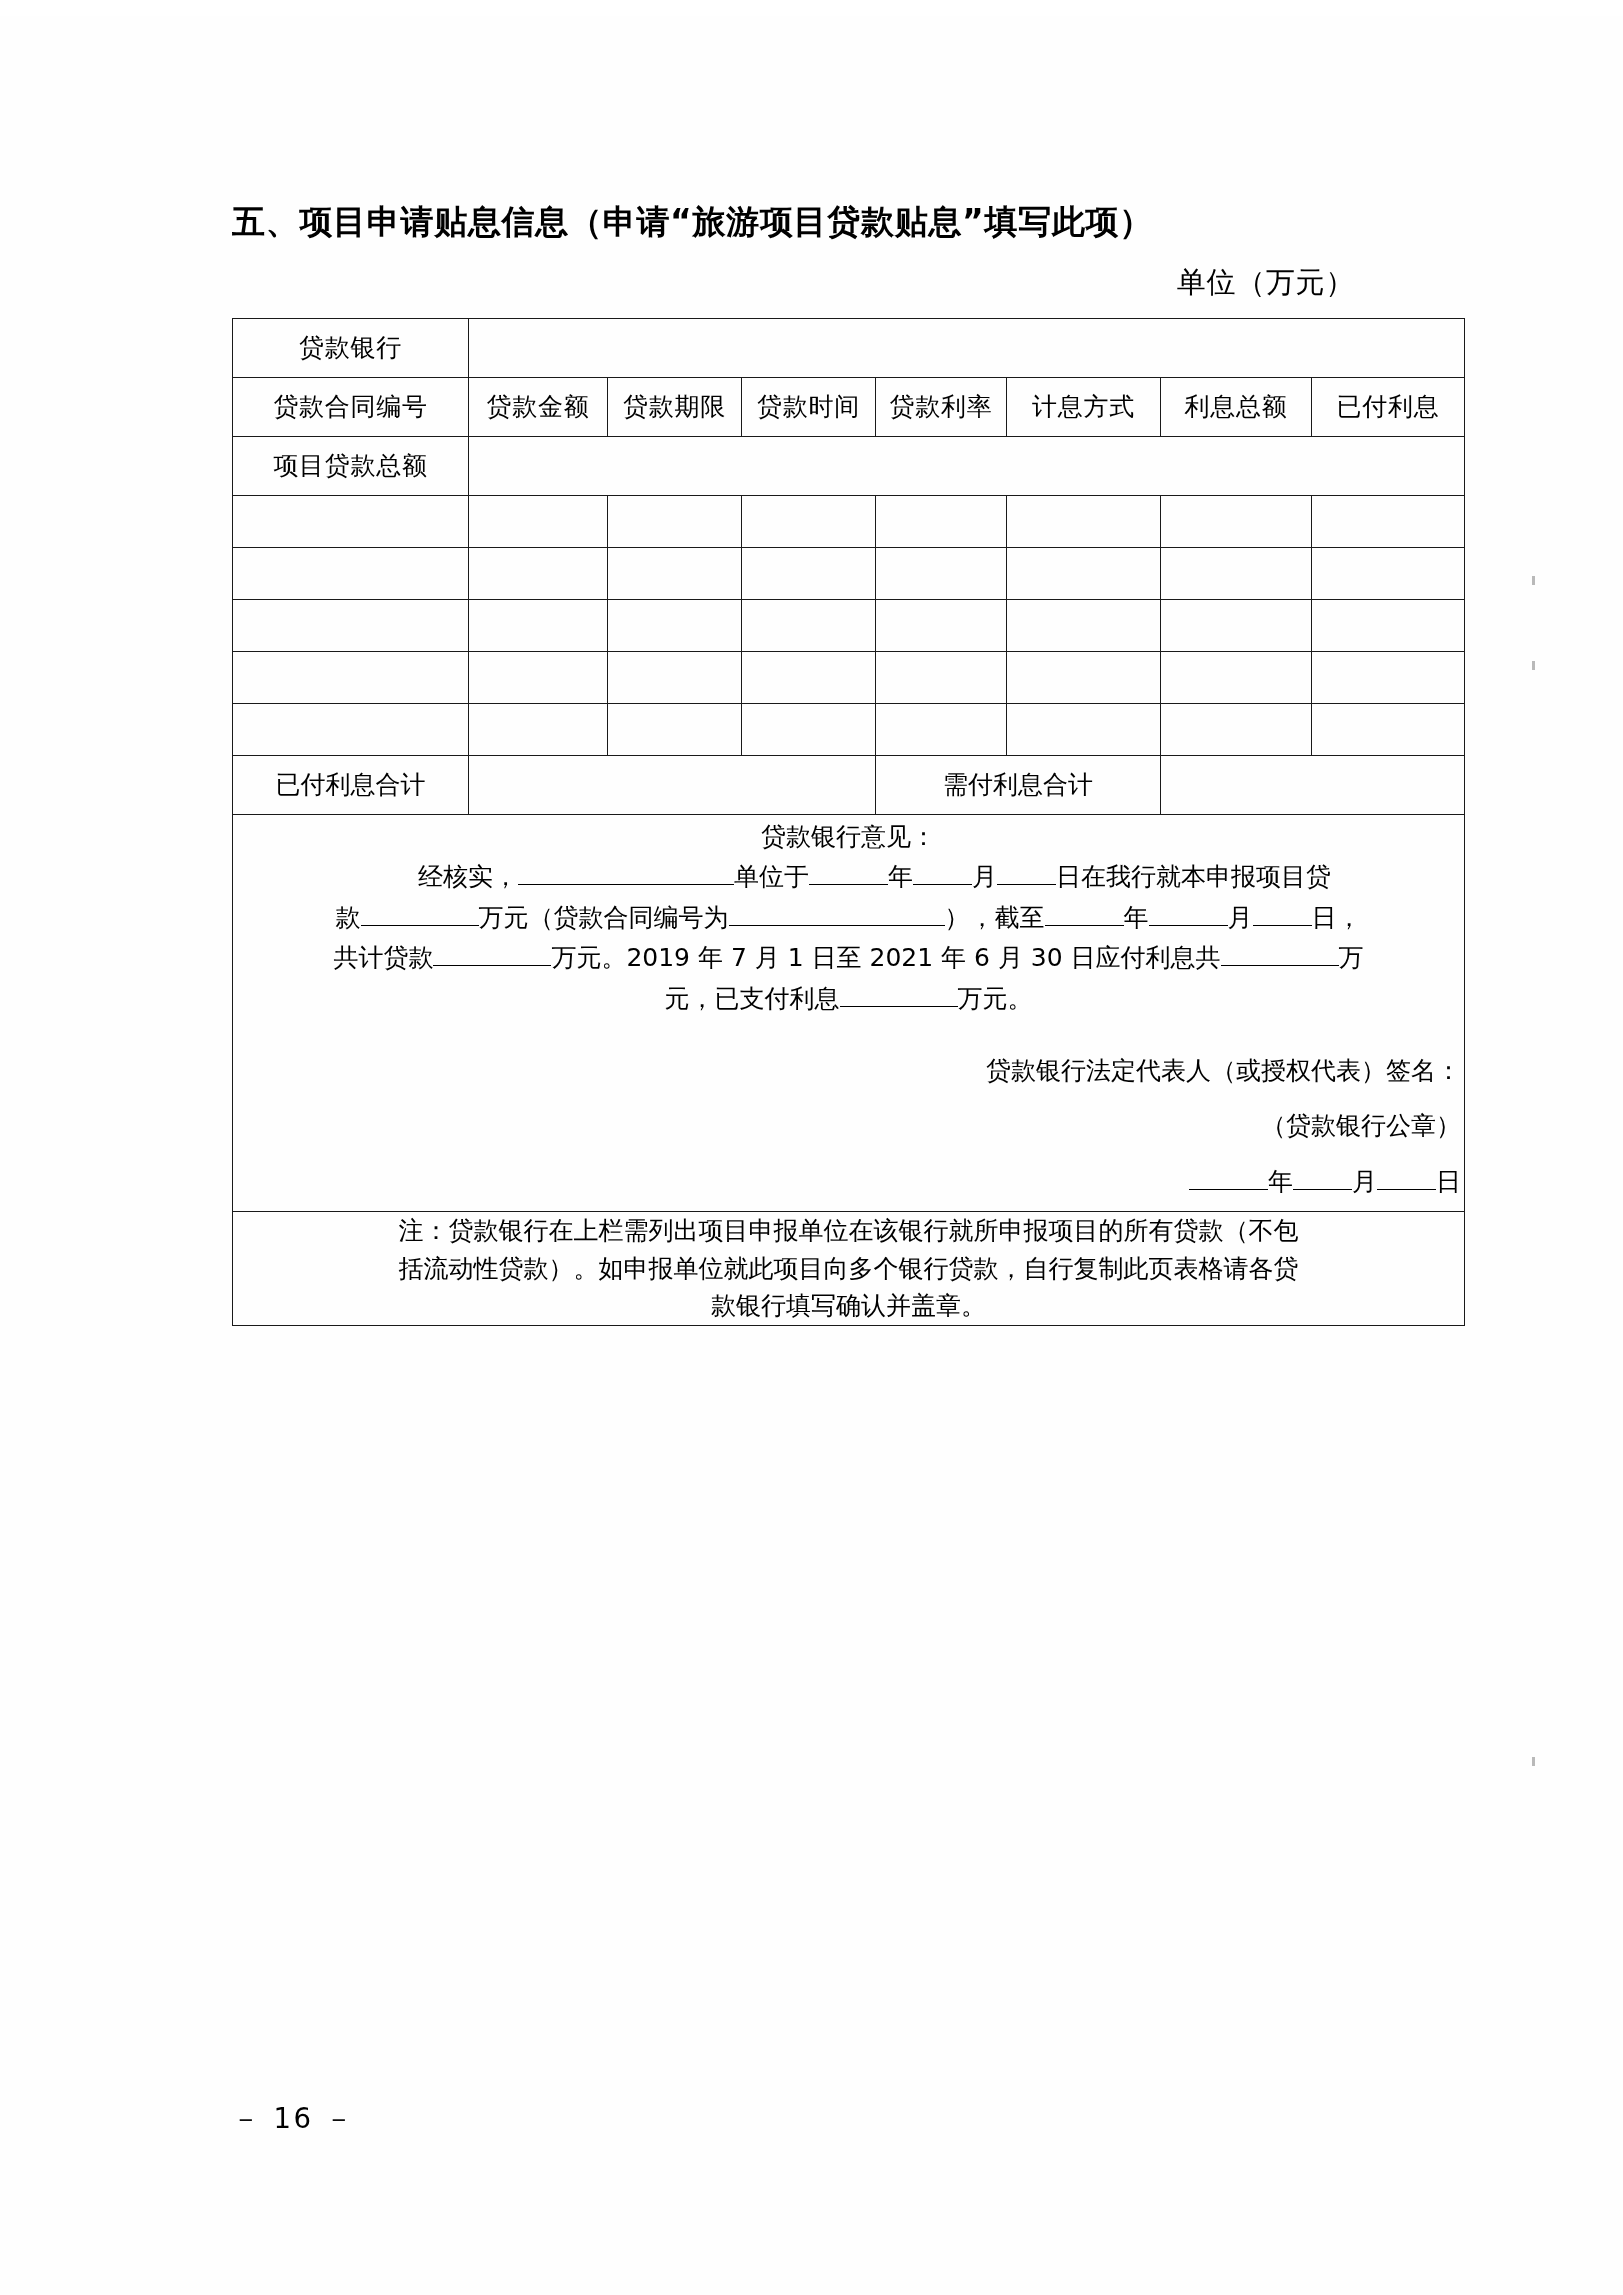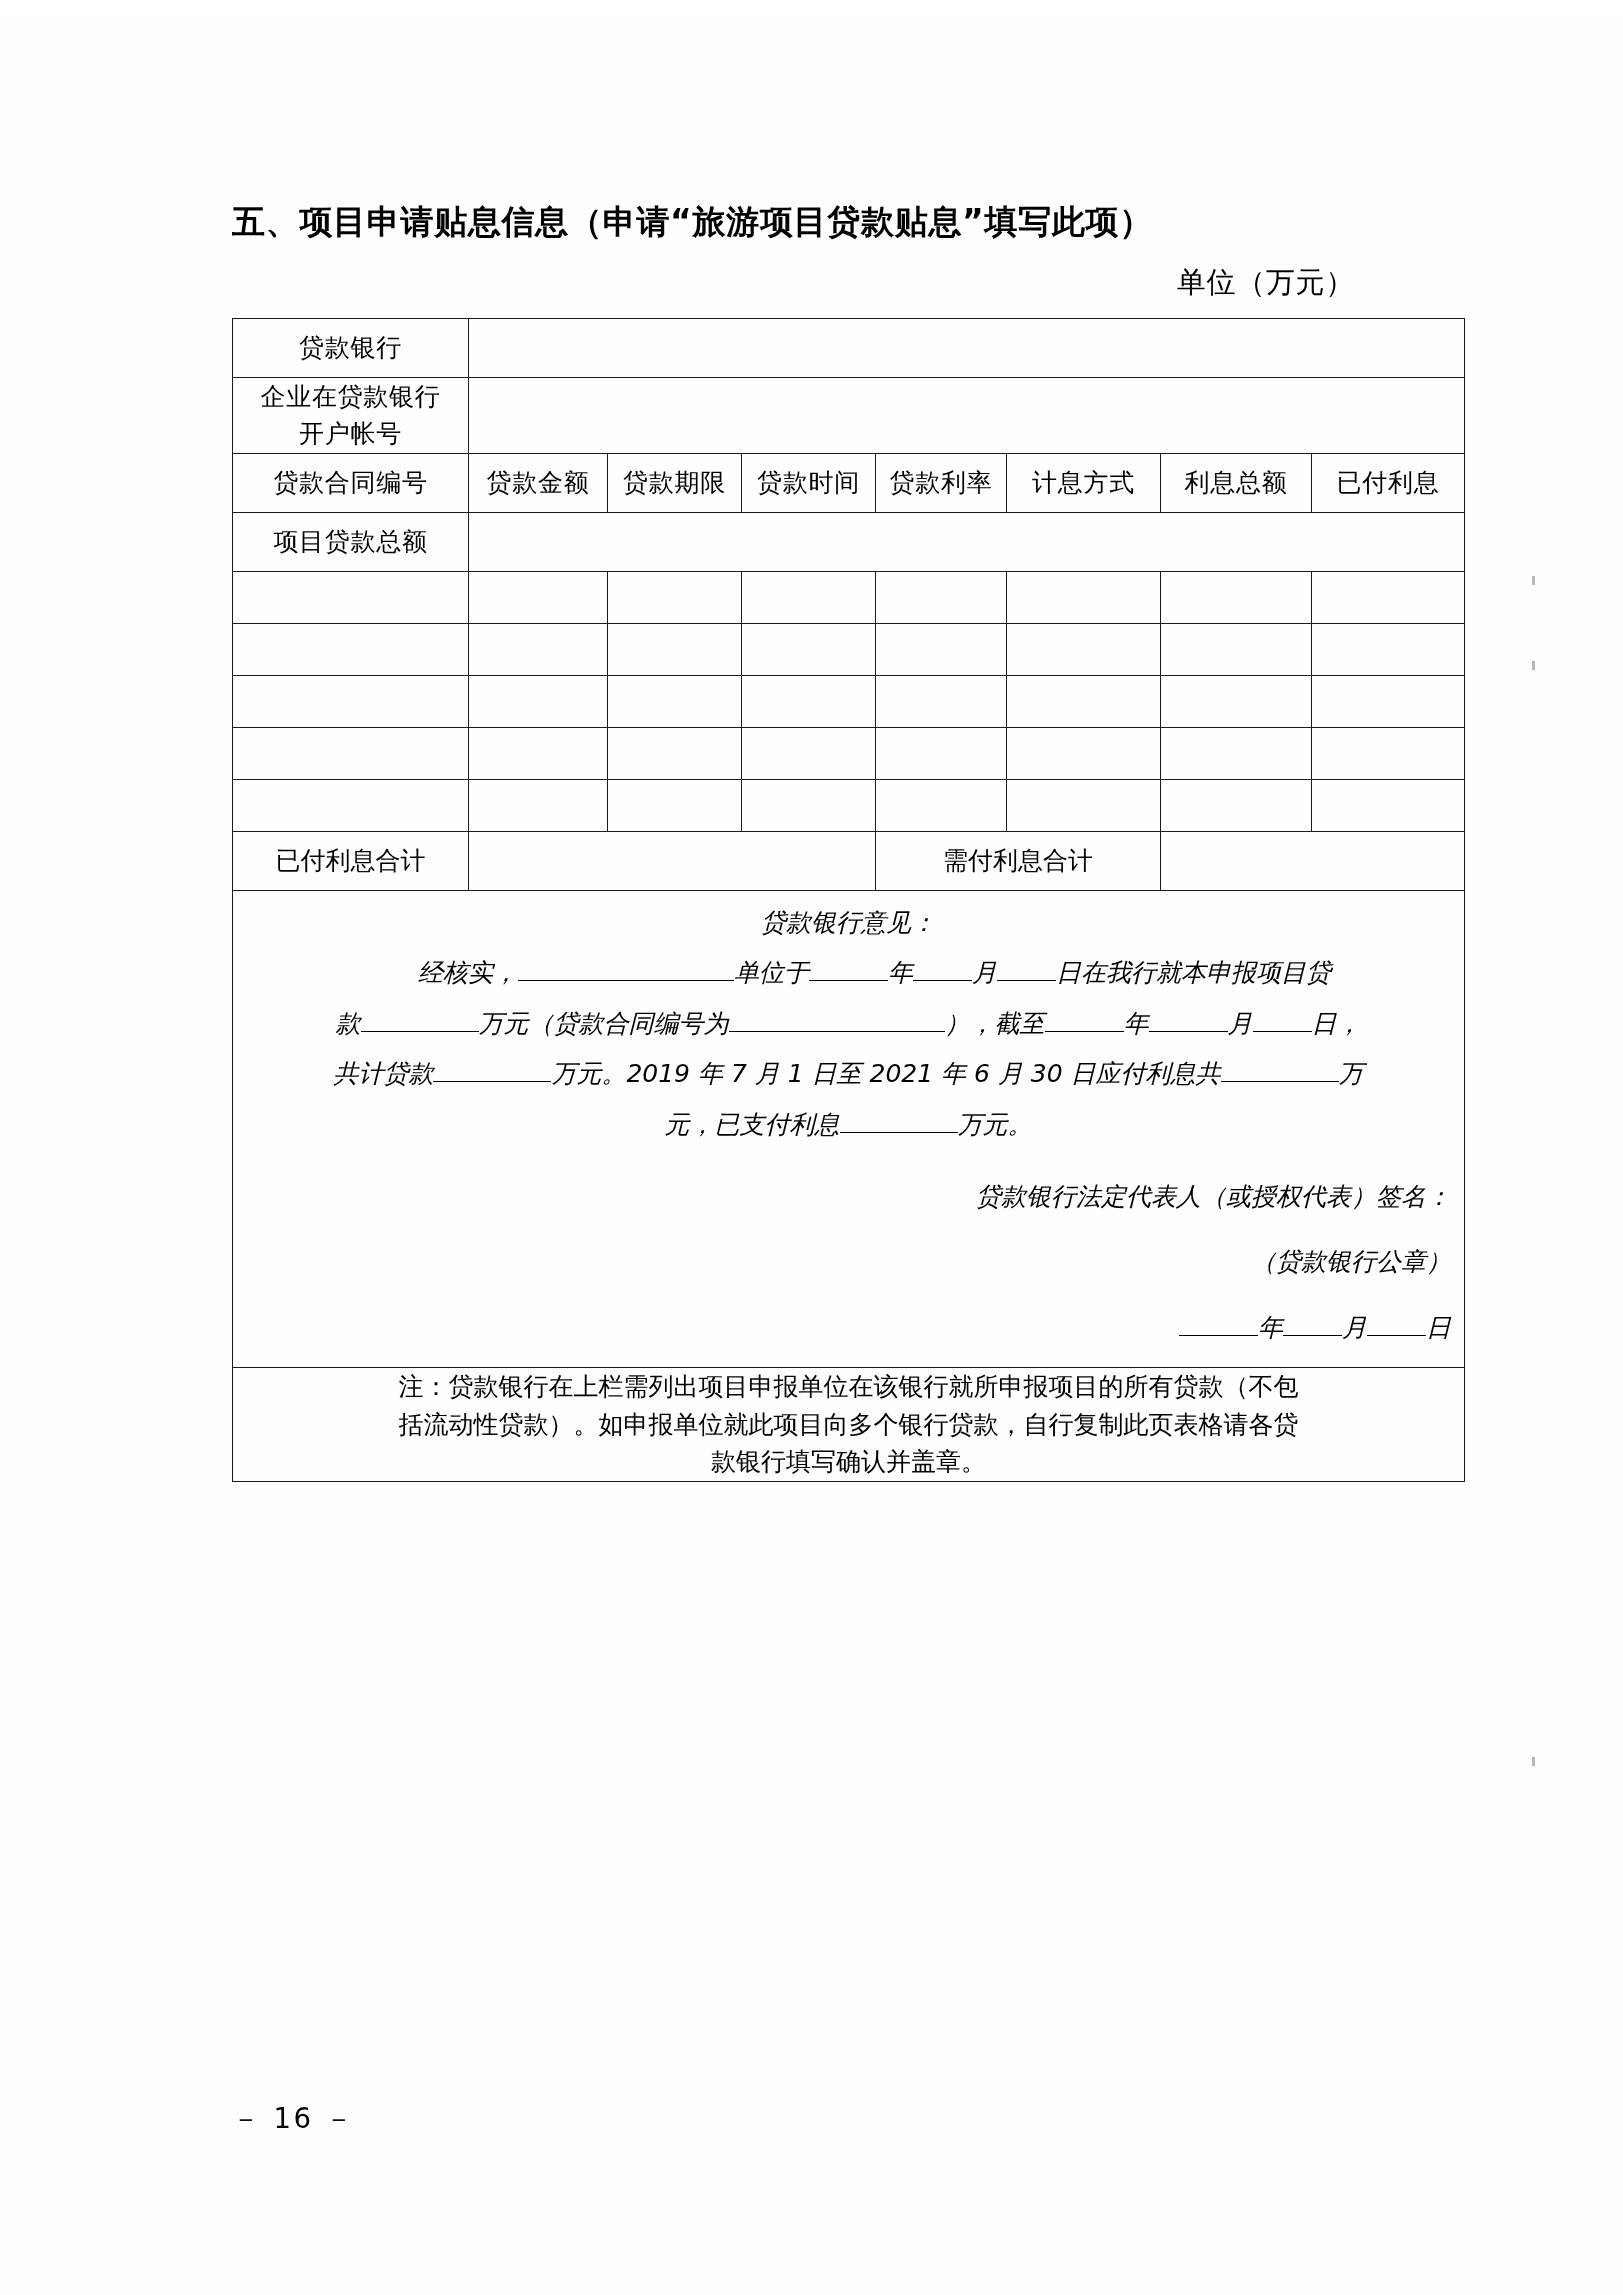--- a/index.html
+++ b/index.html
@@ -84,22 +84,21 @@
 
   
   .opinion {
     text-align: left;
     padding: 39px 26px 26px 21px;
     font-size: 26px;
     line-height: 2.05;
   }
   .opinion .title { }
   .opinion p {
-    margin: 13px;
-    font-style: italic;
+    margin: 3px;
   }
   .opinion .indent { text-indent: 52px; }
   .ul-long { display:inline-block; border-bottom: 1.3px solid #000; width: 216px; }
   .ul-mid  { display:inline-block; border-bottom: 1.3px solid #000; width: 118px; }
   .ul-sm   { display:inline-block; border-bottom: 1.3px solid #000; width: 79px; }
   .ul-xs   { display:inline-block; border-bottom: 1.3px solid #000; width: 59px; }
   .sign-block {
     margin-top: 27.5px;
     padding-left: 301px;
     line-height: 2.1;
@@ -157,27 +156,20 @@
         <col style="width:151px">
         <col style="width:153px">
       </colgroup>
 
       <tbody>
           <tr class="h-row">
         <td class="cell-label">贷款银行</td>
         <td colspan="7" class="blank-cell"></td>
       </tr>
 
-      <tr>
-        <td class="cell-label two-line">
-          <div>企业在贷款银行</div>
-          <div>开户帐号</div>
-        </td>
-        <td colspan="7" class="blank-cell"></td>
-      </tr>
 
       <tr class="h-row">
         <td class="cell-label">贷款合同编号</td>
         <td class="cell-label">贷款金额</td>
         <td class="cell-label">贷款期限</td>
         <td class="cell-label">贷款时间</td>
         <td class="cell-label">贷款利率</td>
         <td class="cell-label">计息方式</td>
         <td class="cell-label">利息总额</td>
         <td class="cell-label">已付利息</td>

